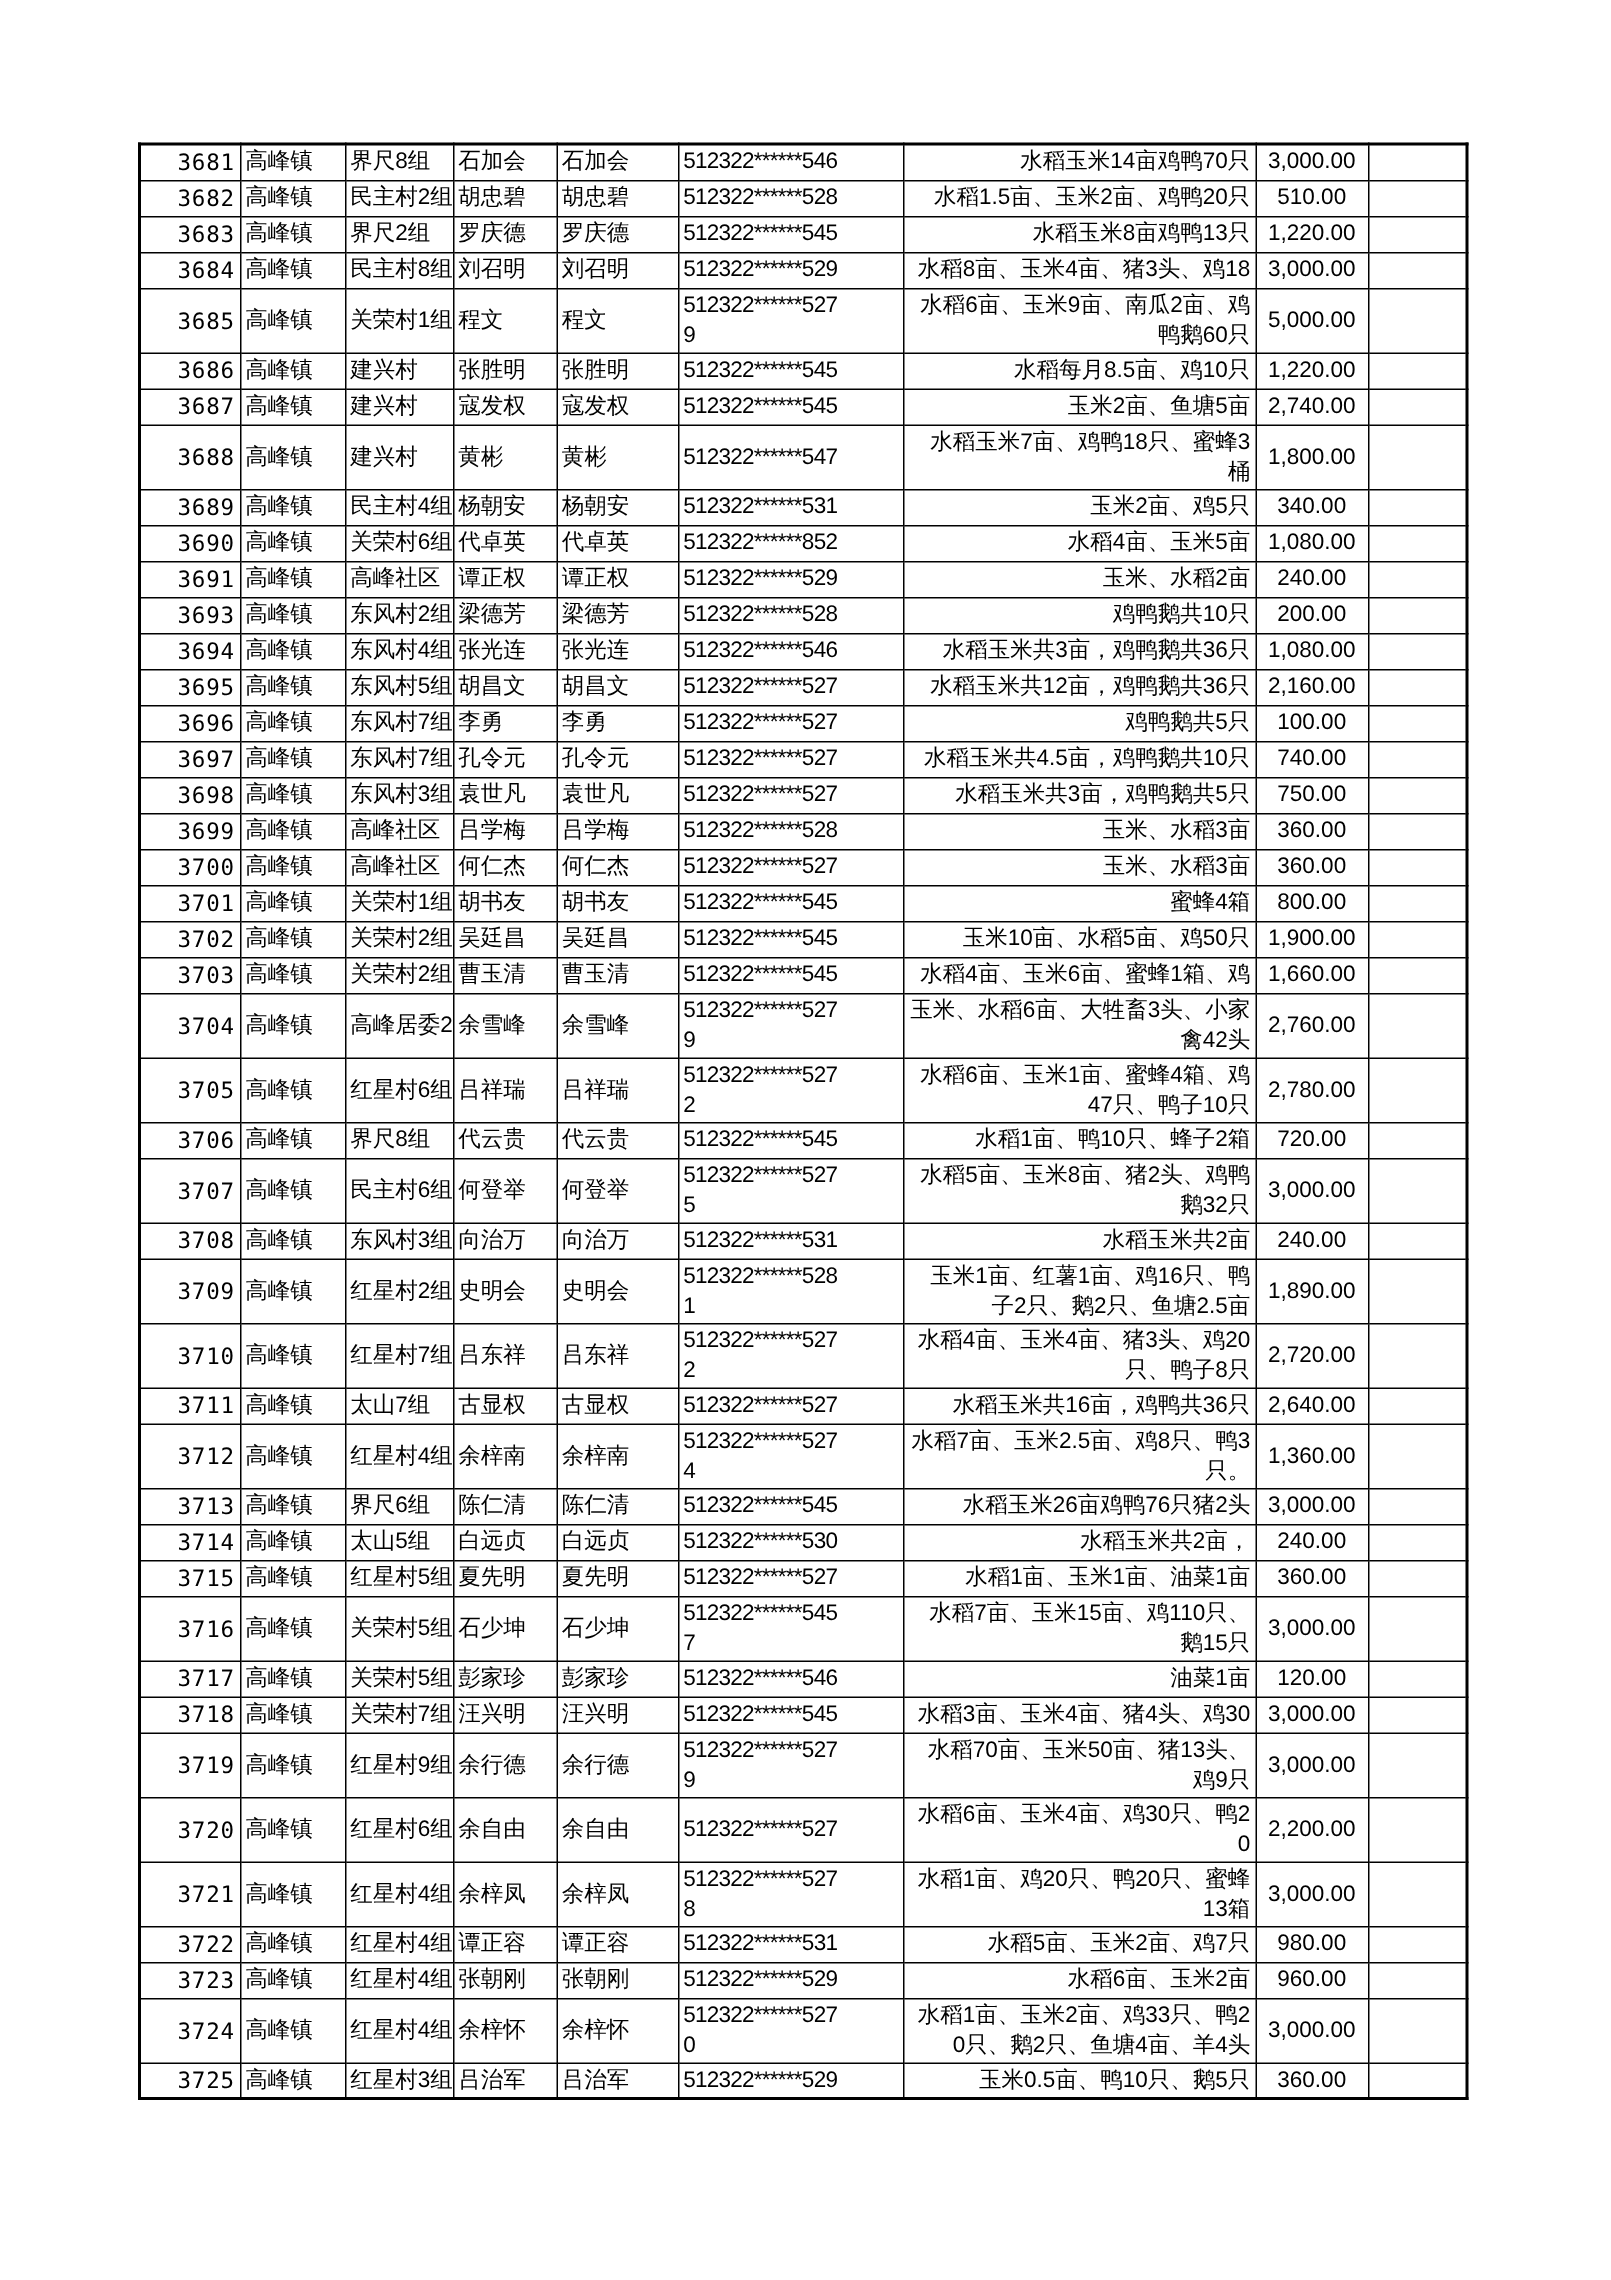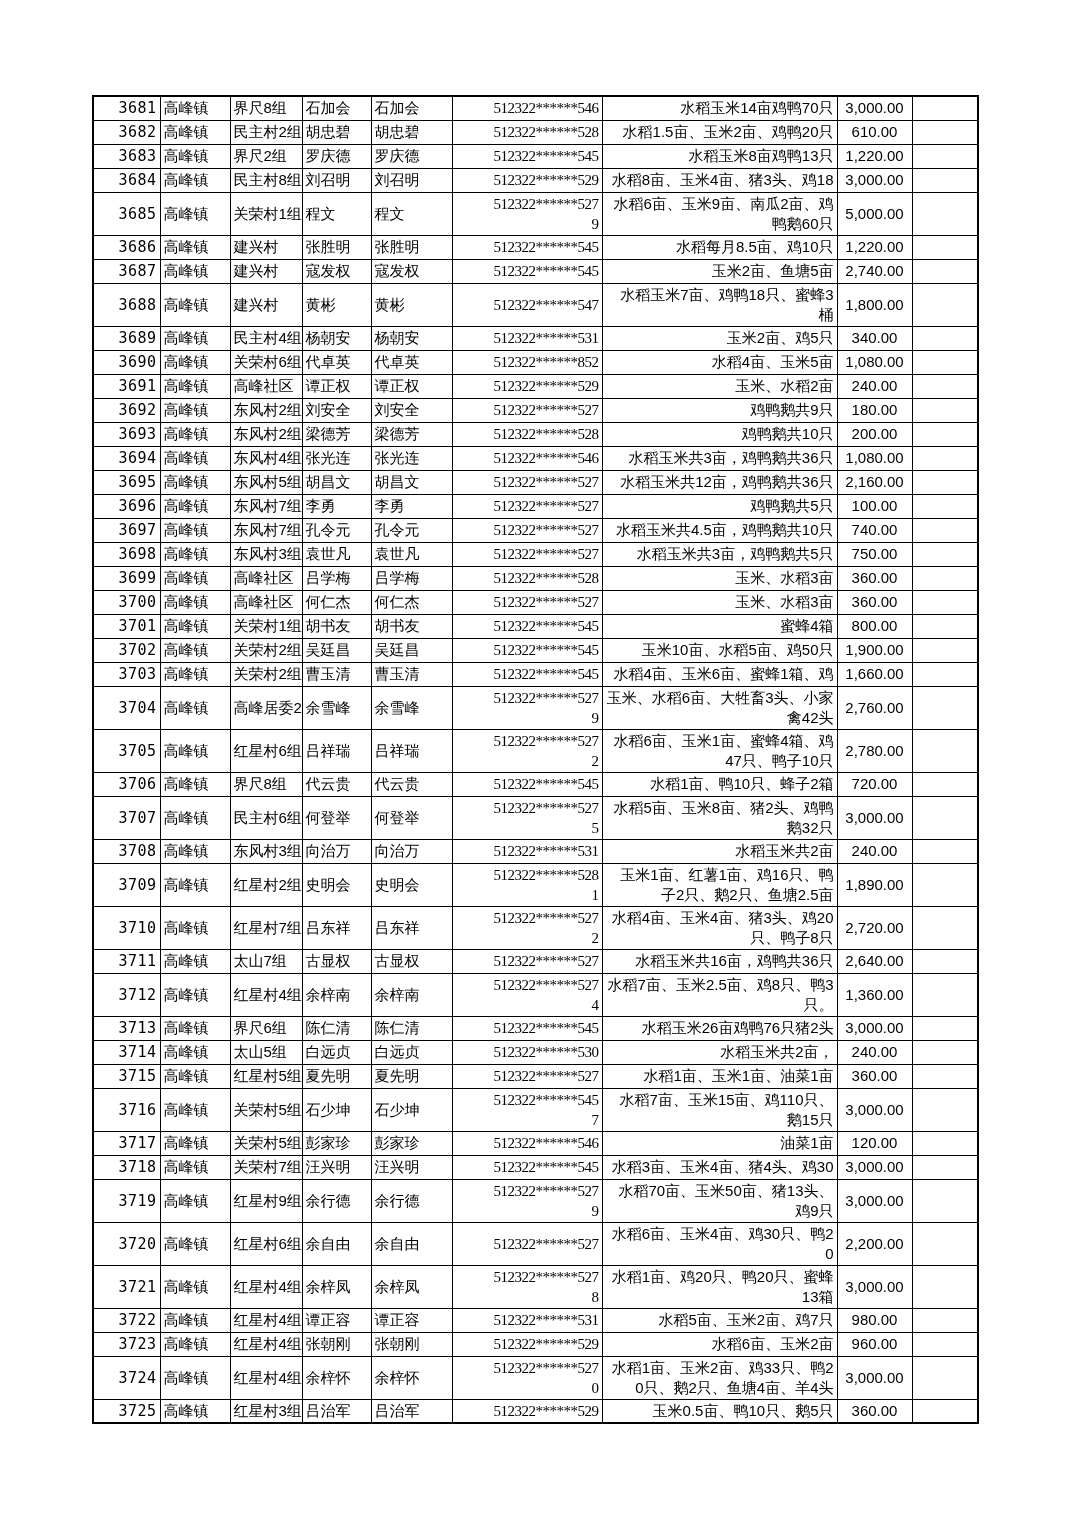--- a/index.html
+++ b/index.html
@@ -21,22 +21,22 @@
   tr.row{height:24px;}
   td.c-no{
     text-align:right;color:#595959;
     font-family:"DejaVu Sans Mono",monospace;
     font-size:15px;letter-spacing:0.5px;padding-right:9px;
   }
   td.c-town,td.c-village,td.c-name,td.c-name2{
     text-align:left;padding:1px 2px;white-space:nowrap;
   }
   td.c-id{
-    text-align:right;color:#3f3f3f;
-    font-family:Liberation Serif, serif;
+    text-align:left;color:#3f3f3f;
+    font-family:Liberation Sans, sans-serif;
     font-size:14px;letter-spacing:-0.5px;line-height:19px;
     padding:0 1px;
   }
   td.c-items{text-align:right;padding:1px 4px;}
   td.c-amount{
     text-align:center;padding-right:5px;color:#1a1a1a;font-size:14.5px;
   }
   td.c-note{background:#ffffff;}
 </style>
 </head>
@@ -69,21 +69,21 @@
   </tr>
 
   <tr class="row">
     <td class="c-no">3682</td>
     <td class="c-town">高峰镇</td>
     <td class="c-village">民主村2组</td>
     <td class="c-name">胡忠碧</td>
     <td class="c-name2">胡忠碧</td>
     <td class="c-id">512322******528</td>
     <td class="c-items">水稻1.5亩、玉米2亩、鸡鸭20只</td>
-    <td class="c-amount">610.00</td>
+    <td class="c-amount">510.00</td>
     <td class="c-note"></td>
   </tr>
 
   <tr class="row">
     <td class="c-no">3683</td>
     <td class="c-town">高峰镇</td>
     <td class="c-village">界尺2组</td>
     <td class="c-name">罗庆德</td>
     <td class="c-name2">罗庆德</td>
     <td class="c-id">512322******545</td>
@@ -181,31 +181,20 @@
     <td class="c-town">高峰镇</td>
     <td class="c-village">高峰社区</td>
     <td class="c-name">谭正权</td>
     <td class="c-name2">谭正权</td>
     <td class="c-id">512322******529</td>
     <td class="c-items">玉米、水稻2亩</td>
     <td class="c-amount">240.00</td>
     <td class="c-note"></td>
   </tr>
 
-  <tr class="row">
-    <td class="c-no">3692</td>
-    <td class="c-town">高峰镇</td>
-    <td class="c-village">东风村2组</td>
-    <td class="c-name">刘安全</td>
-    <td class="c-name2">刘安全</td>
-    <td class="c-id">512322******527</td>
-    <td class="c-items">鸡鸭鹅共9只</td>
-    <td class="c-amount">180.00</td>
-    <td class="c-note"></td>
-  </tr>
 
   <tr class="row">
     <td class="c-no">3693</td>
     <td class="c-town">高峰镇</td>
     <td class="c-village">东风村2组</td>
     <td class="c-name">梁德芳</td>
     <td class="c-name2">梁德芳</td>
     <td class="c-id">512322******528</td>
     <td class="c-items">鸡鸭鹅共10只</td>
     <td class="c-amount">200.00</td>

